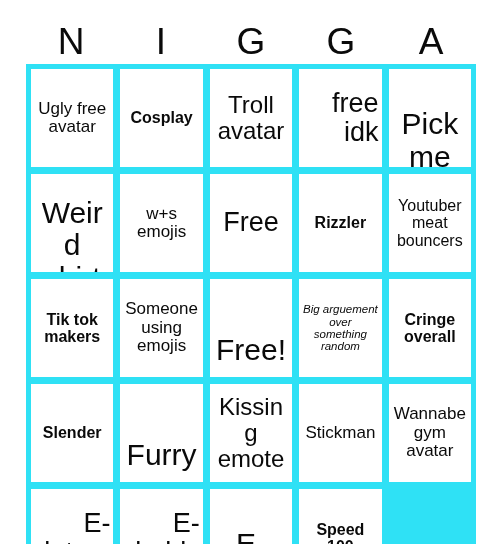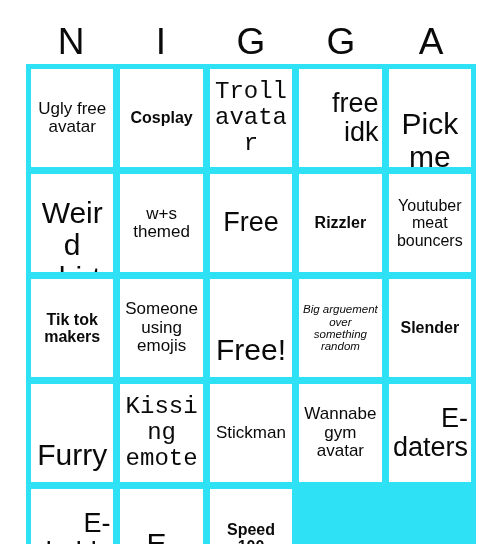--- a/index.html
+++ b/index.html
@@ -76,21 +76,21 @@
     display: block;
     color: #0a0a0a;
     line-height: 1.08;
     word-break: break-word;
     white-space: pre-line;
   }
 
   
   .fs-xxl .cell-text { font-size: 30px; margin-top: 45px; }
   .fs-xl  .cell-text { font-size: 27px; text-align: right; }
-  .fs-lg  .cell-text { font-size: 24px; font-family: Liberation Mono, monospace; }
+  .fs-lg  .cell-text { font-size: 24px; }
   .fs-md  .cell-text { font-size: 16px; font-weight: bold; }
   .fs-sm  .cell-text { font-size: 17px; }
   .fs-xs  .cell-text { font-size: 16px; }
   .fs-xxs .cell-text { font-size: 11.5px; font-style: italic; }
 </style>
 </head>
 <body>
 
 <div id="bingo-card">
 
@@ -115,21 +115,21 @@
       <div class="bingo-cell fs-xl">
         <span class="cell-text">free idk</span>
       </div>
       <div class="bingo-cell fs-xxl">
         <span class="cell-text">Pick me</span>
       </div>
       <div class="bingo-cell fs-xxl">
         <span class="cell-text">Weird shirt</span>
       </div>
       <div class="bingo-cell fs-sm">
-        <span class="cell-text">w+s themed</span>
+        <span class="cell-text">w+s emojis</span>
       </div>
       <div class="bingo-cell fs-xl">
         <span class="cell-text">Free</span>
       </div>
       <div class="bingo-cell fs-md">
         <span class="cell-text">Rizzler</span>
       </div>
       <div class="bingo-cell fs-xs">
         <span class="cell-text">Youtuber meat bouncers</span>
       </div>
@@ -137,20 +137,23 @@
         <span class="cell-text">Tik tok makers</span>
       </div>
       <div class="bingo-cell fs-sm">
         <span class="cell-text">Someone using emojis</span>
       </div>
       <div class="bingo-cell fs-xxl">
         <span class="cell-text">Free!</span>
       </div>
       <div class="bingo-cell fs-xxs">
         <span class="cell-text">Big arguement over something random</span>
+      </div>
+      <div class="bingo-cell fs-md">
+        <span class="cell-text">Cringe overall</span>
       </div>
       <div class="bingo-cell fs-md">
         <span class="cell-text">Slender</span>
       </div>
       <div class="bingo-cell fs-xxl">
         <span class="cell-text">Furry</span>
       </div>
       <div class="bingo-cell fs-lg">
         <span class="cell-text">Kissing emote</span>
       </div>

